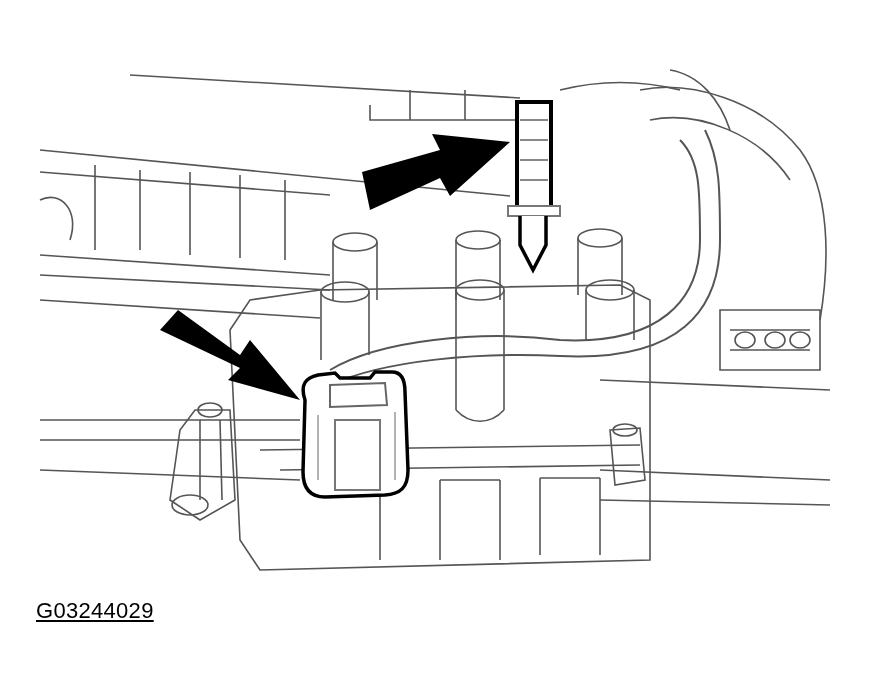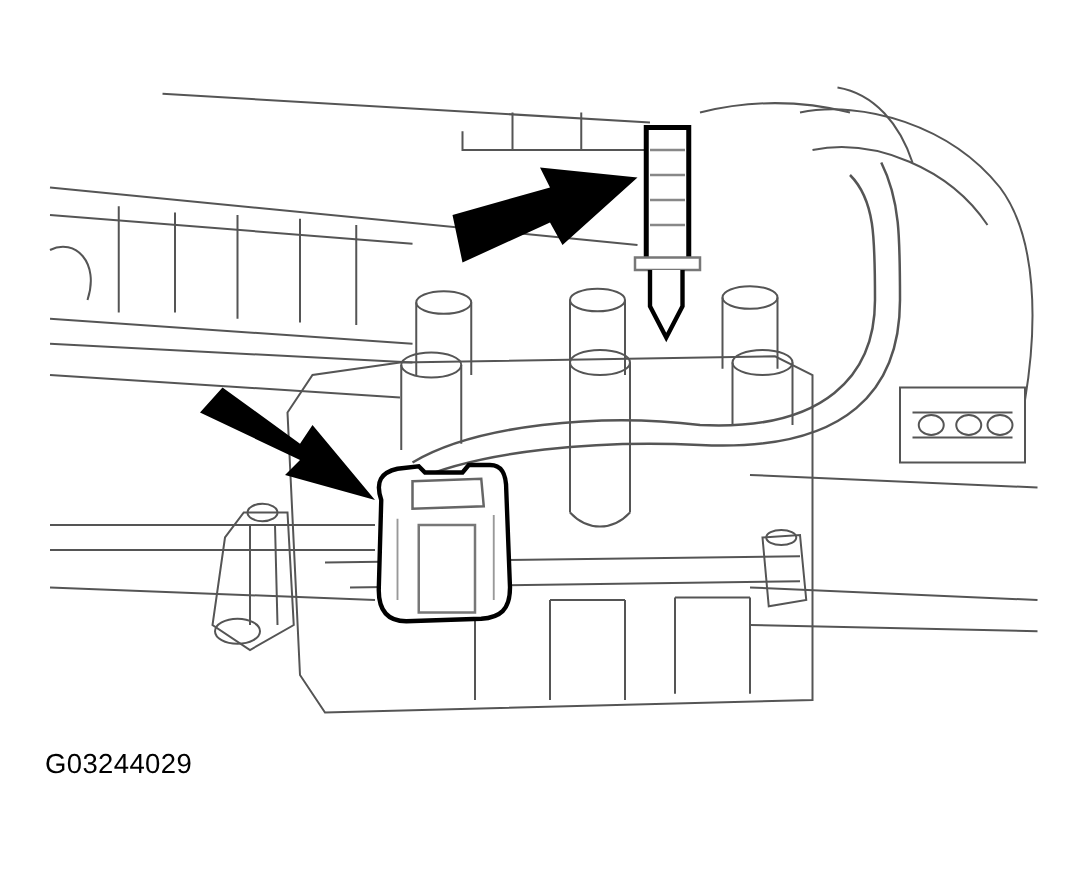--- a/index.html
+++ b/index.html
@@ -1,18 +1,18 @@
 <!DOCTYPE html>
 <html><head>
 <meta charset="utf-8">
 <style>
   html, body { margin:0; padding:0; background:#ffffff; }
   body { width:869px; height:696px; position:relative; overflow:hidden; font-family:"Liberation Sans", sans-serif; }
   #figure { position:absolute; left:0; top:0; width:869px; height:590px; }
-  #caption { position:absolute; left:36px; top:598px; font-size:22px; color:#000; letter-spacing:0.3px; }
+  #caption { position:absolute; left:36px; top:598px; font-size:22px; color:#000; letter-spacing:0.3px;text-decoration:underline; }
   svg line, svg path, svg polyline, svg rect, svg ellipse { vector-effect: non-scaling-stroke; }
 </style>
 </head>
 <body>
 
 <div id="figure">
 <svg width="869" height="590" viewBox="0 0 869 590" xmlns="http://www.w3.org/2000/svg">
   <g fill="none" stroke="#555" stroke-width="1.6">
 
     <line x1="130" y1="75" x2="520" y2="98"></line>

